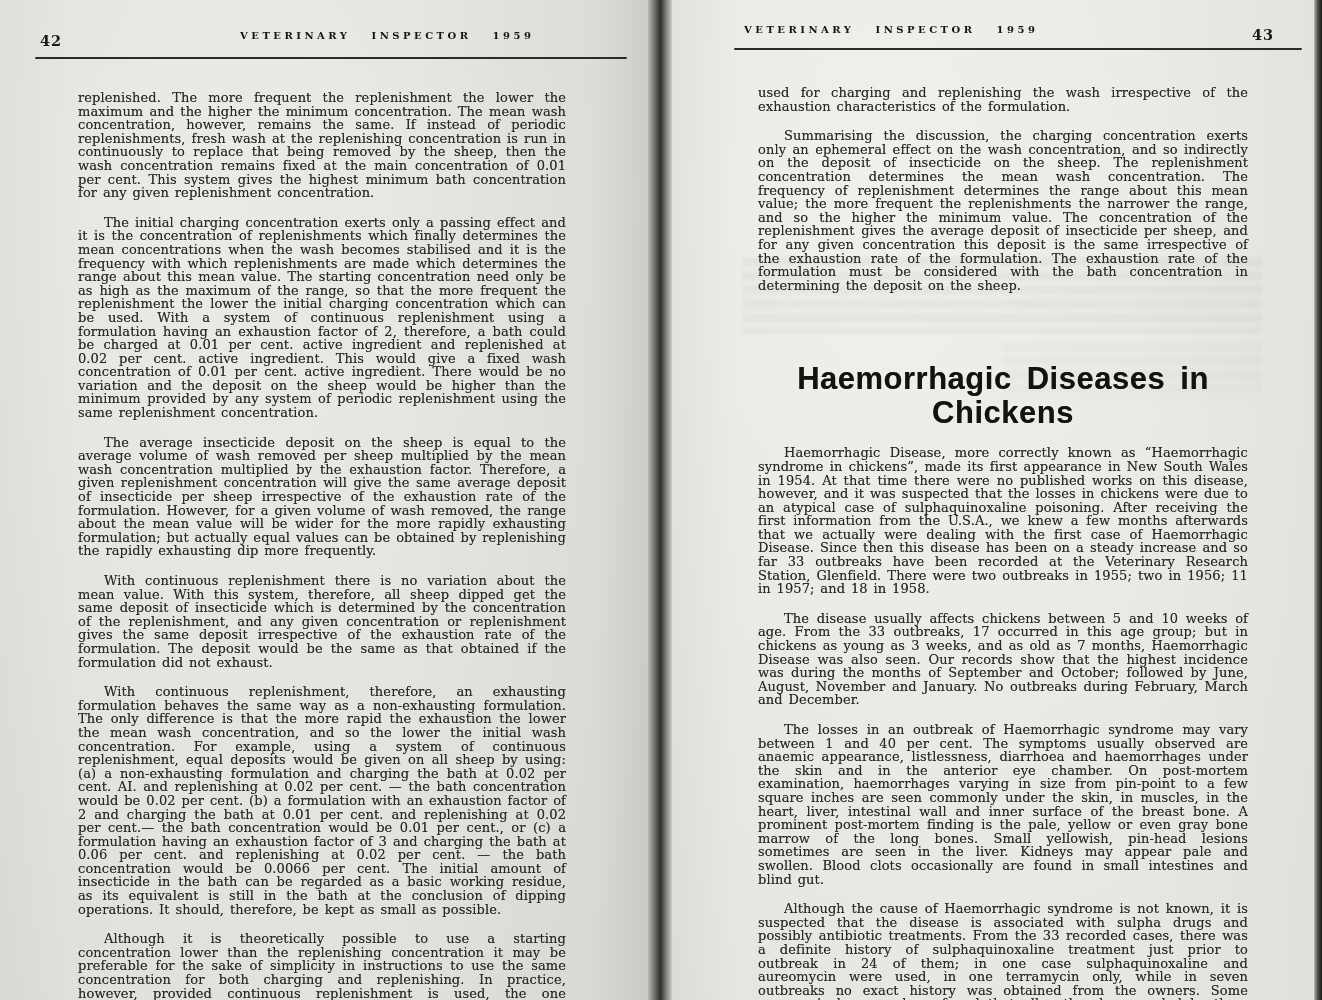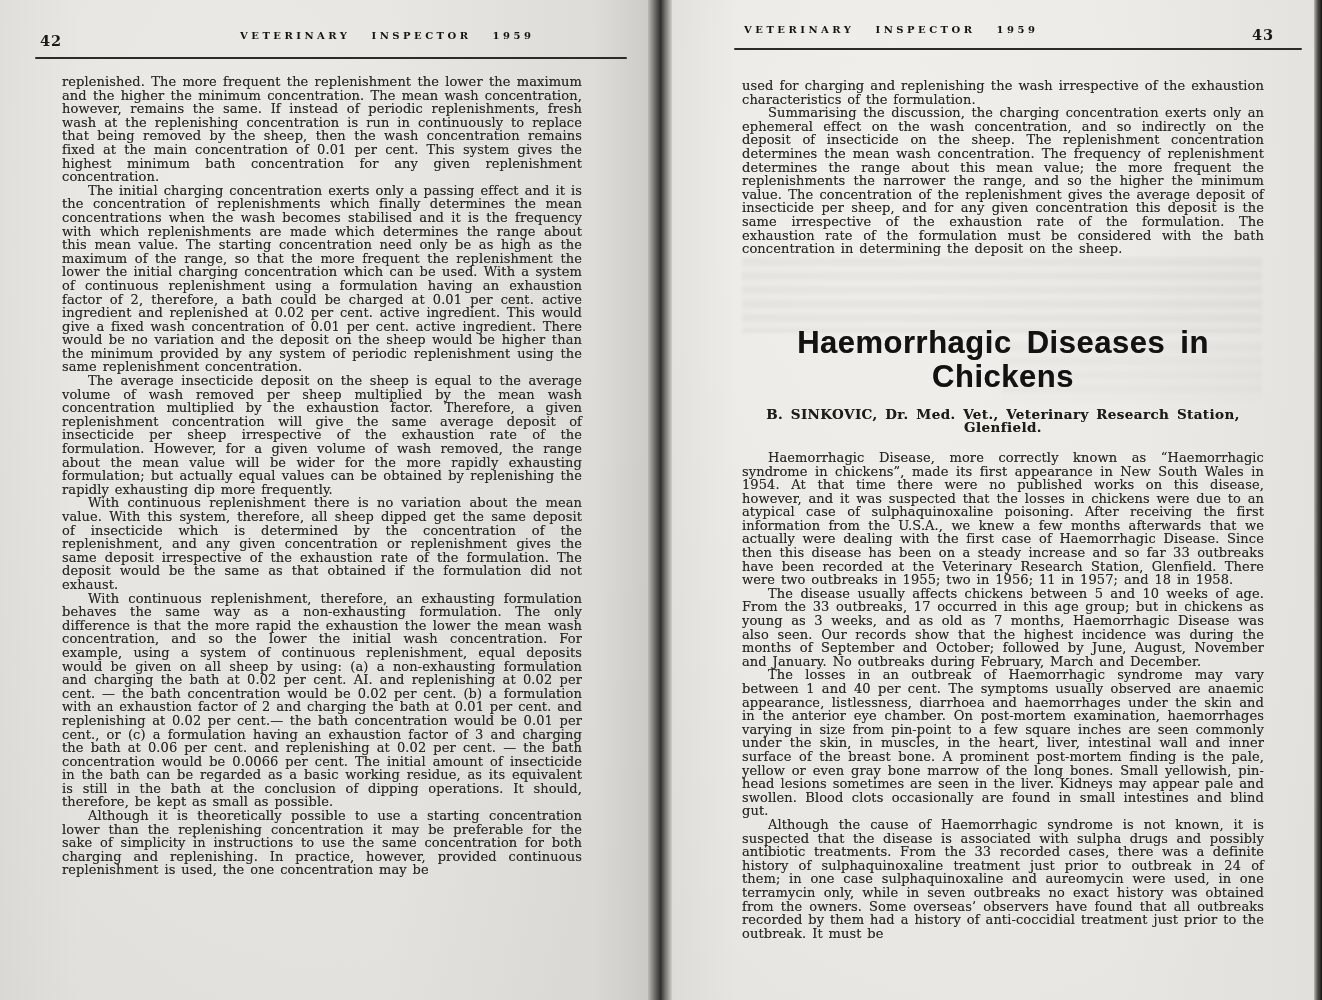--- a/index.html
+++ b/index.html
@@ -37,21 +37,21 @@
   }
   .rule{position:absolute;height:2px;background:#2c2b27;border-radius:1px;}
 
   
   .col{
     position:absolute;color:#2a2923;
     font-size:13px;line-height:13.6px;text-align:justify;
     word-spacing:1.6px;letter-spacing:0.1px;
     text-shadow:0 0 0.5px rgba(42,41,35,0.55);
   }
-  .para{margin:0;text-indent:26px;}
+  .para{margin:16px;text-indent:26px;}
   .para.noindent{text-indent:0;}
 
   
   .article-title{
     margin-top:70px;margin-bottom:14px;
     font-family:"Liberation Sans", sans-serif;
     font-weight:bold;font-size:31px;line-height:34px;
     text-align:center;text-indent:0;color:#131210;
     letter-spacing:0.5px;word-spacing:6px;
   }
@@ -104,26 +104,25 @@
 
     <div class="runhead">
       <span class="jtitle" style="position:absolute;left:72px;top:-6px;">VETERINARY INSPECTOR 1959</span>
       <span class="pgnum" style="position:absolute;left:580px;top:-4px;text-align:right;">43</span>
     </div>
     <div class="rule" style="left:62px;top:48px;width:568px;"></div>
 
     <div class="bleed" style="left:70px;top:255px;width:520px;height:78px;"></div>
     <div class="bleed" style="left:330px;top:340px;width:260px;height:60px;opacity:0.3;"></div>
 
-    <div class="col" style="left:70px;top:79px;width:522px;height:920px;">
+    <div class="col" style="left:70px;top:70px;width:522px;height:920px;">
       <p class="para noindent">used for charging and replenishing the wash irrespective of the exhaustion characteristics of the formulation.</p>
       <p class="para">Summarising the discussion, the charging concentration exerts only an ephemeral effect on the wash concentration, and so indirectly on the deposit of insecticide on the sheep.  The replenishment concentration determines the mean wash concentration.  The frequency of replenishment determines the range about this mean value; the more frequent the replenishments the narrower the range, and so the higher the minimum value.  The concentration of the replenishment gives the average deposit of insecticide per sheep, and for any given concentration this deposit is the same irrespective of the exhaustion rate of the formulation.  The exhaustion rate of the formulation must be considered with the bath concentration in determining the deposit on the sheep.</p>
 
       <h1 class="article-title">Haemorrhagic Diseases in Chickens</h1>
-      <p class="byline">B. SINKOVIC, Dr. Med. Vet., Veterinary Research Station, Glenfield.</p>
 
       <p class="para">Haemorrhagic Disease, more correctly known as “Haemorrhagic syndrome in chickens”, made its first appearance in New South Wales in 1954.  At that time there were no published works on this disease, however, and it was suspected that the losses in chickens were due to an atypical case of sulphaquinoxaline poisoning.  After receiving the first information from the U.S.A., we knew a few months afterwards that we actually were dealing with the first case of Haemorrhagic Disease.  Since then this disease has been on a steady increase and so far 33 outbreaks have been recorded at the Veterinary Research Station, Glenfield.  There were two outbreaks in 1955; two in 1956; 11 in 1957; and 18 in 1958.</p>
       <p class="para">The disease usually affects chickens between 5 and 10 weeks of age.  From the 33 outbreaks, 17 occurred in this age group; but in chickens as young as 3 weeks, and as old as 7 months, Haemorrhagic Disease was also seen.  Our records show that the highest incidence was during the months of September and October; followed by June, August, November and January.  No outbreaks during February, March and December.</p>
       <p class="para">The losses in an outbreak of Haemorrhagic syndrome may vary between 1 and 40 per cent.  The symptoms usually observed are anaemic appearance, listlessness, diarrhoea and haemorrhages under the skin and in the anterior eye chamber.  On post-mortem examination, haemorrhages varying in size from pin-point to a few square inches are seen commonly under the skin, in muscles, in the heart, liver, intestinal wall and inner surface of the breast bone.  A prominent post-mortem finding is the pale, yellow or even gray bone marrow of the long bones.  Small yellowish, pin-head lesions sometimes are seen in the liver.  Kidneys may appear pale and swollen.  Blood clots occasionally are found in small intestines and blind gut.</p>
       <p class="para">Although the cause of Haemorrhagic syndrome is not known, it is suspected that the disease is associated with sulpha drugs and possibly antibiotic treatments.  From the 33 recorded cases, there was a definite history of sulphaquinoxaline treatment just prior to outbreak in 24 of them; in one case sulphaquinoxaline and aureomycin were used, in one terramycin only, while in seven outbreaks no exact history was obtained from the owners.  Some overseas’ observers have found that all outbreaks recorded by them had a history of anti-coccidial treatment just prior to the outbreak.  It must be</p>
     </div>
   </div>
 
   <div class="edge-right"></div>
 </div>

